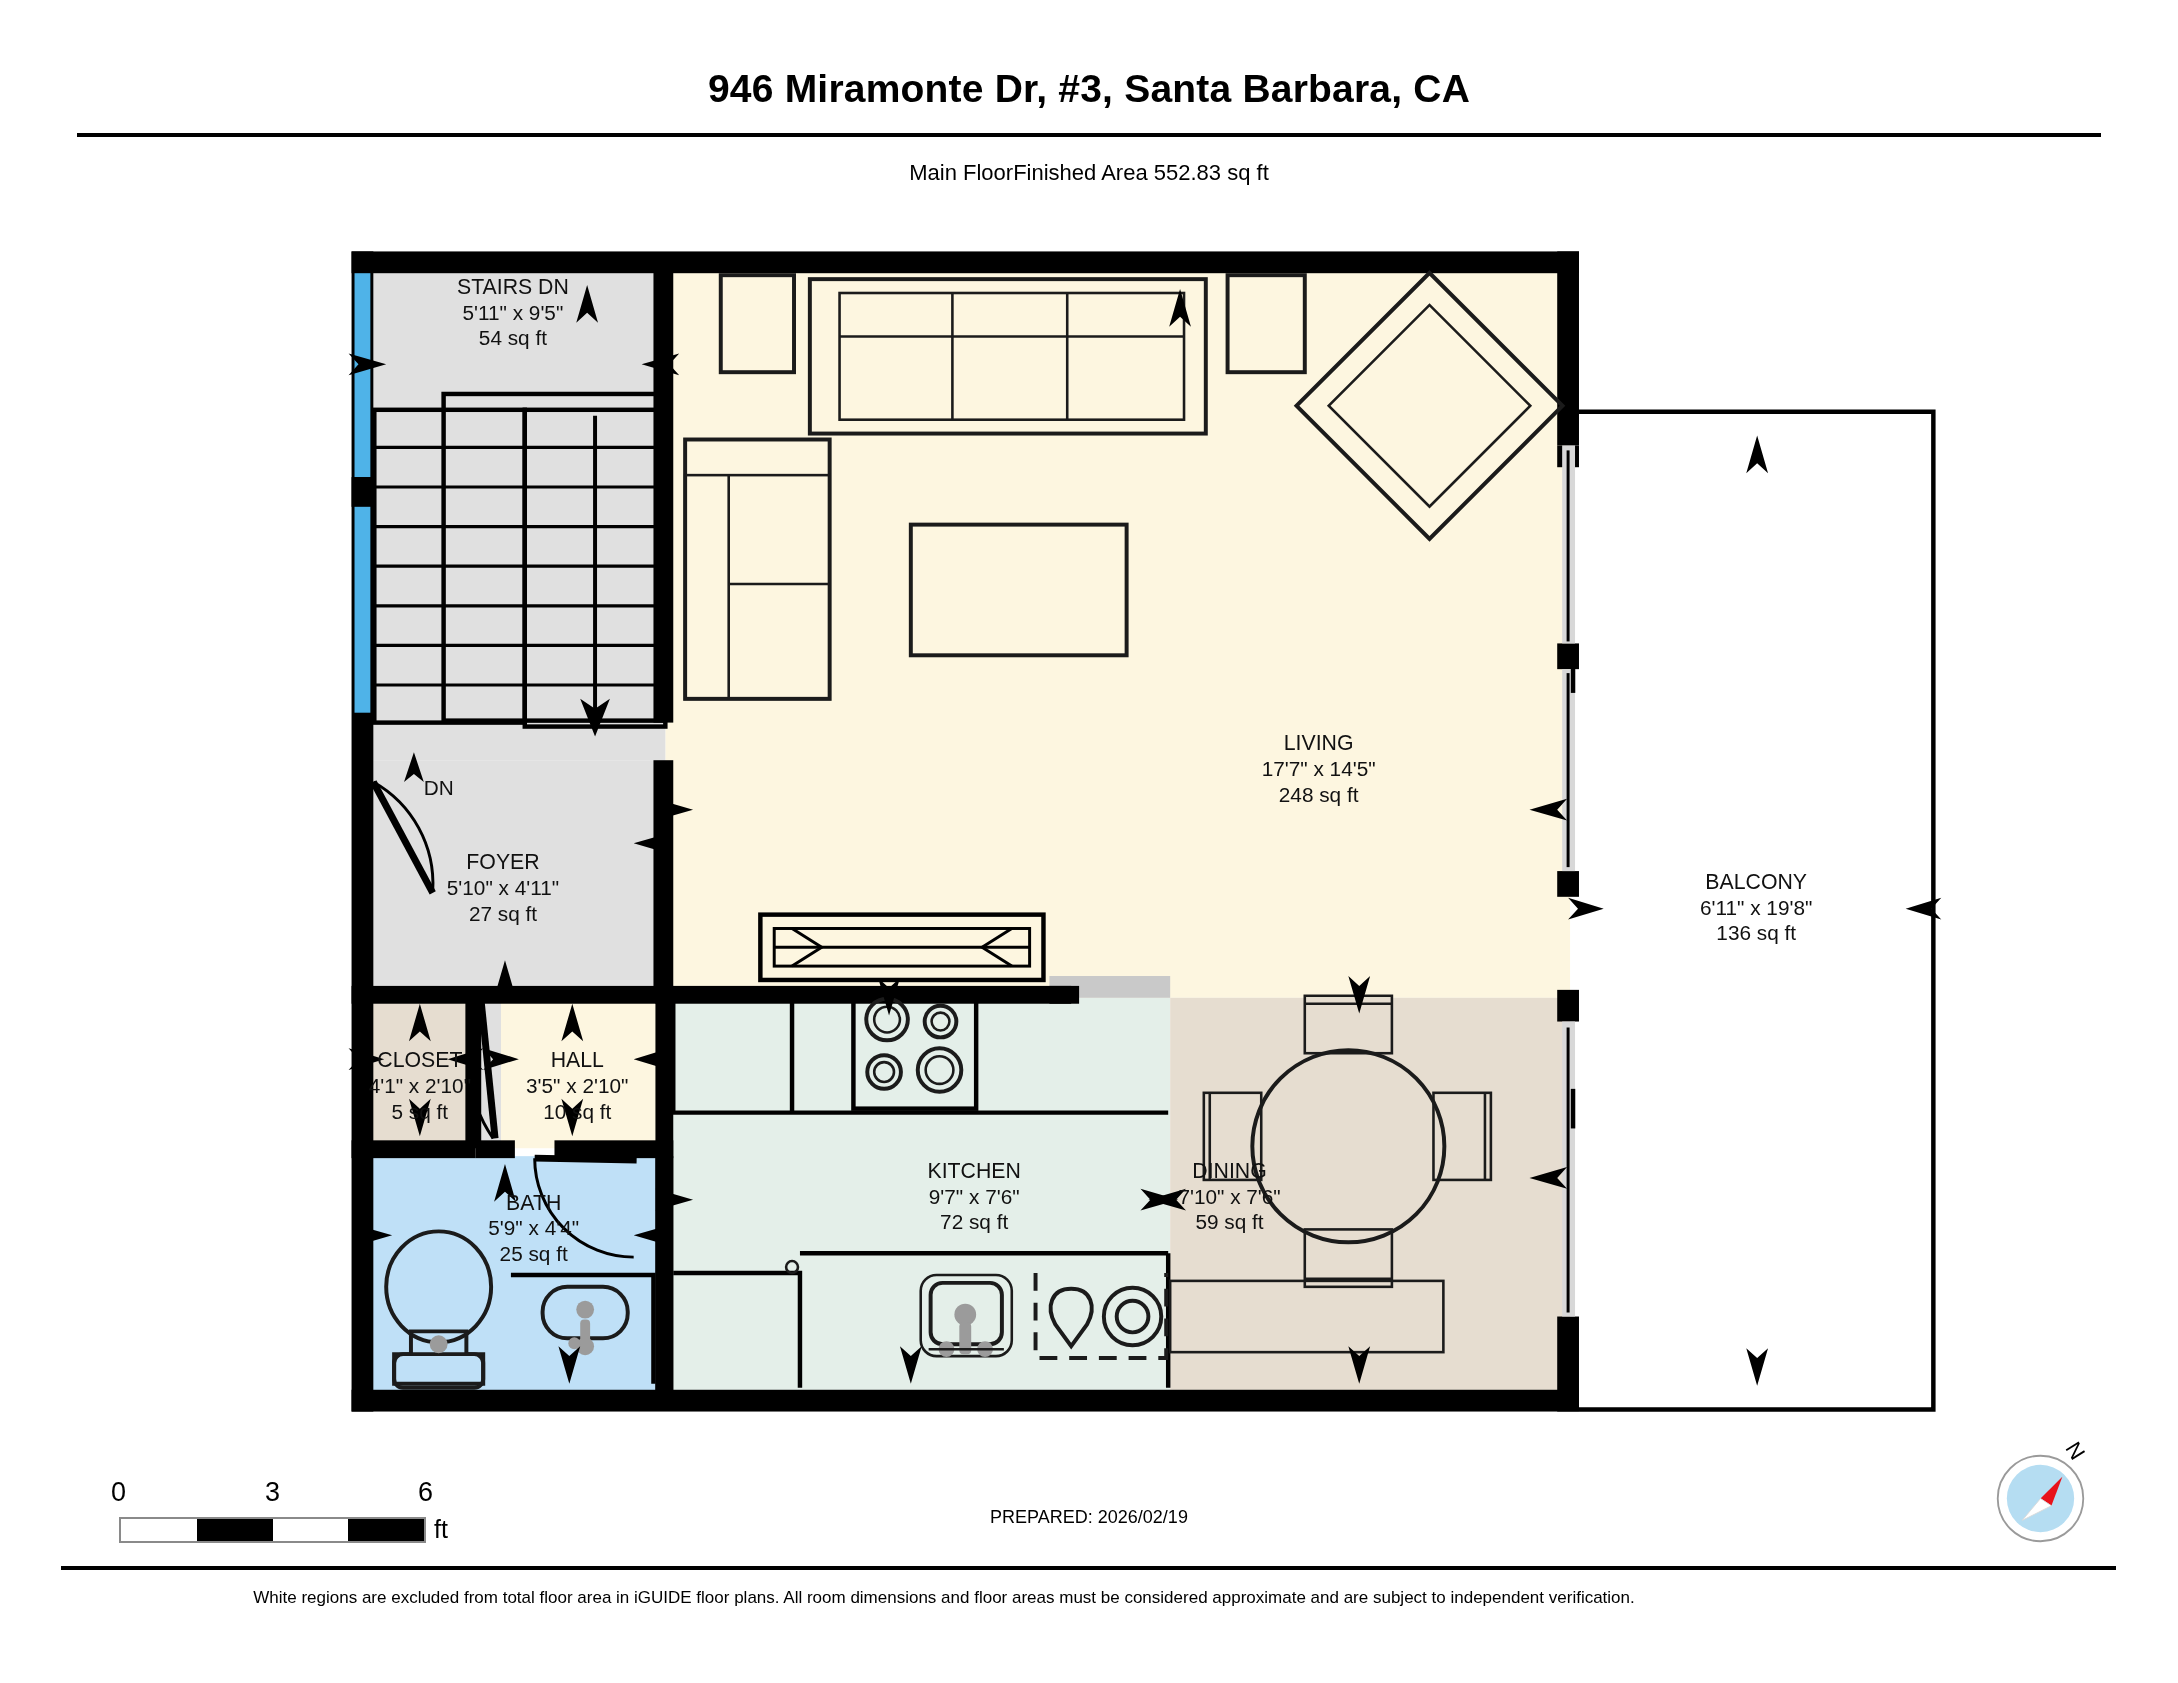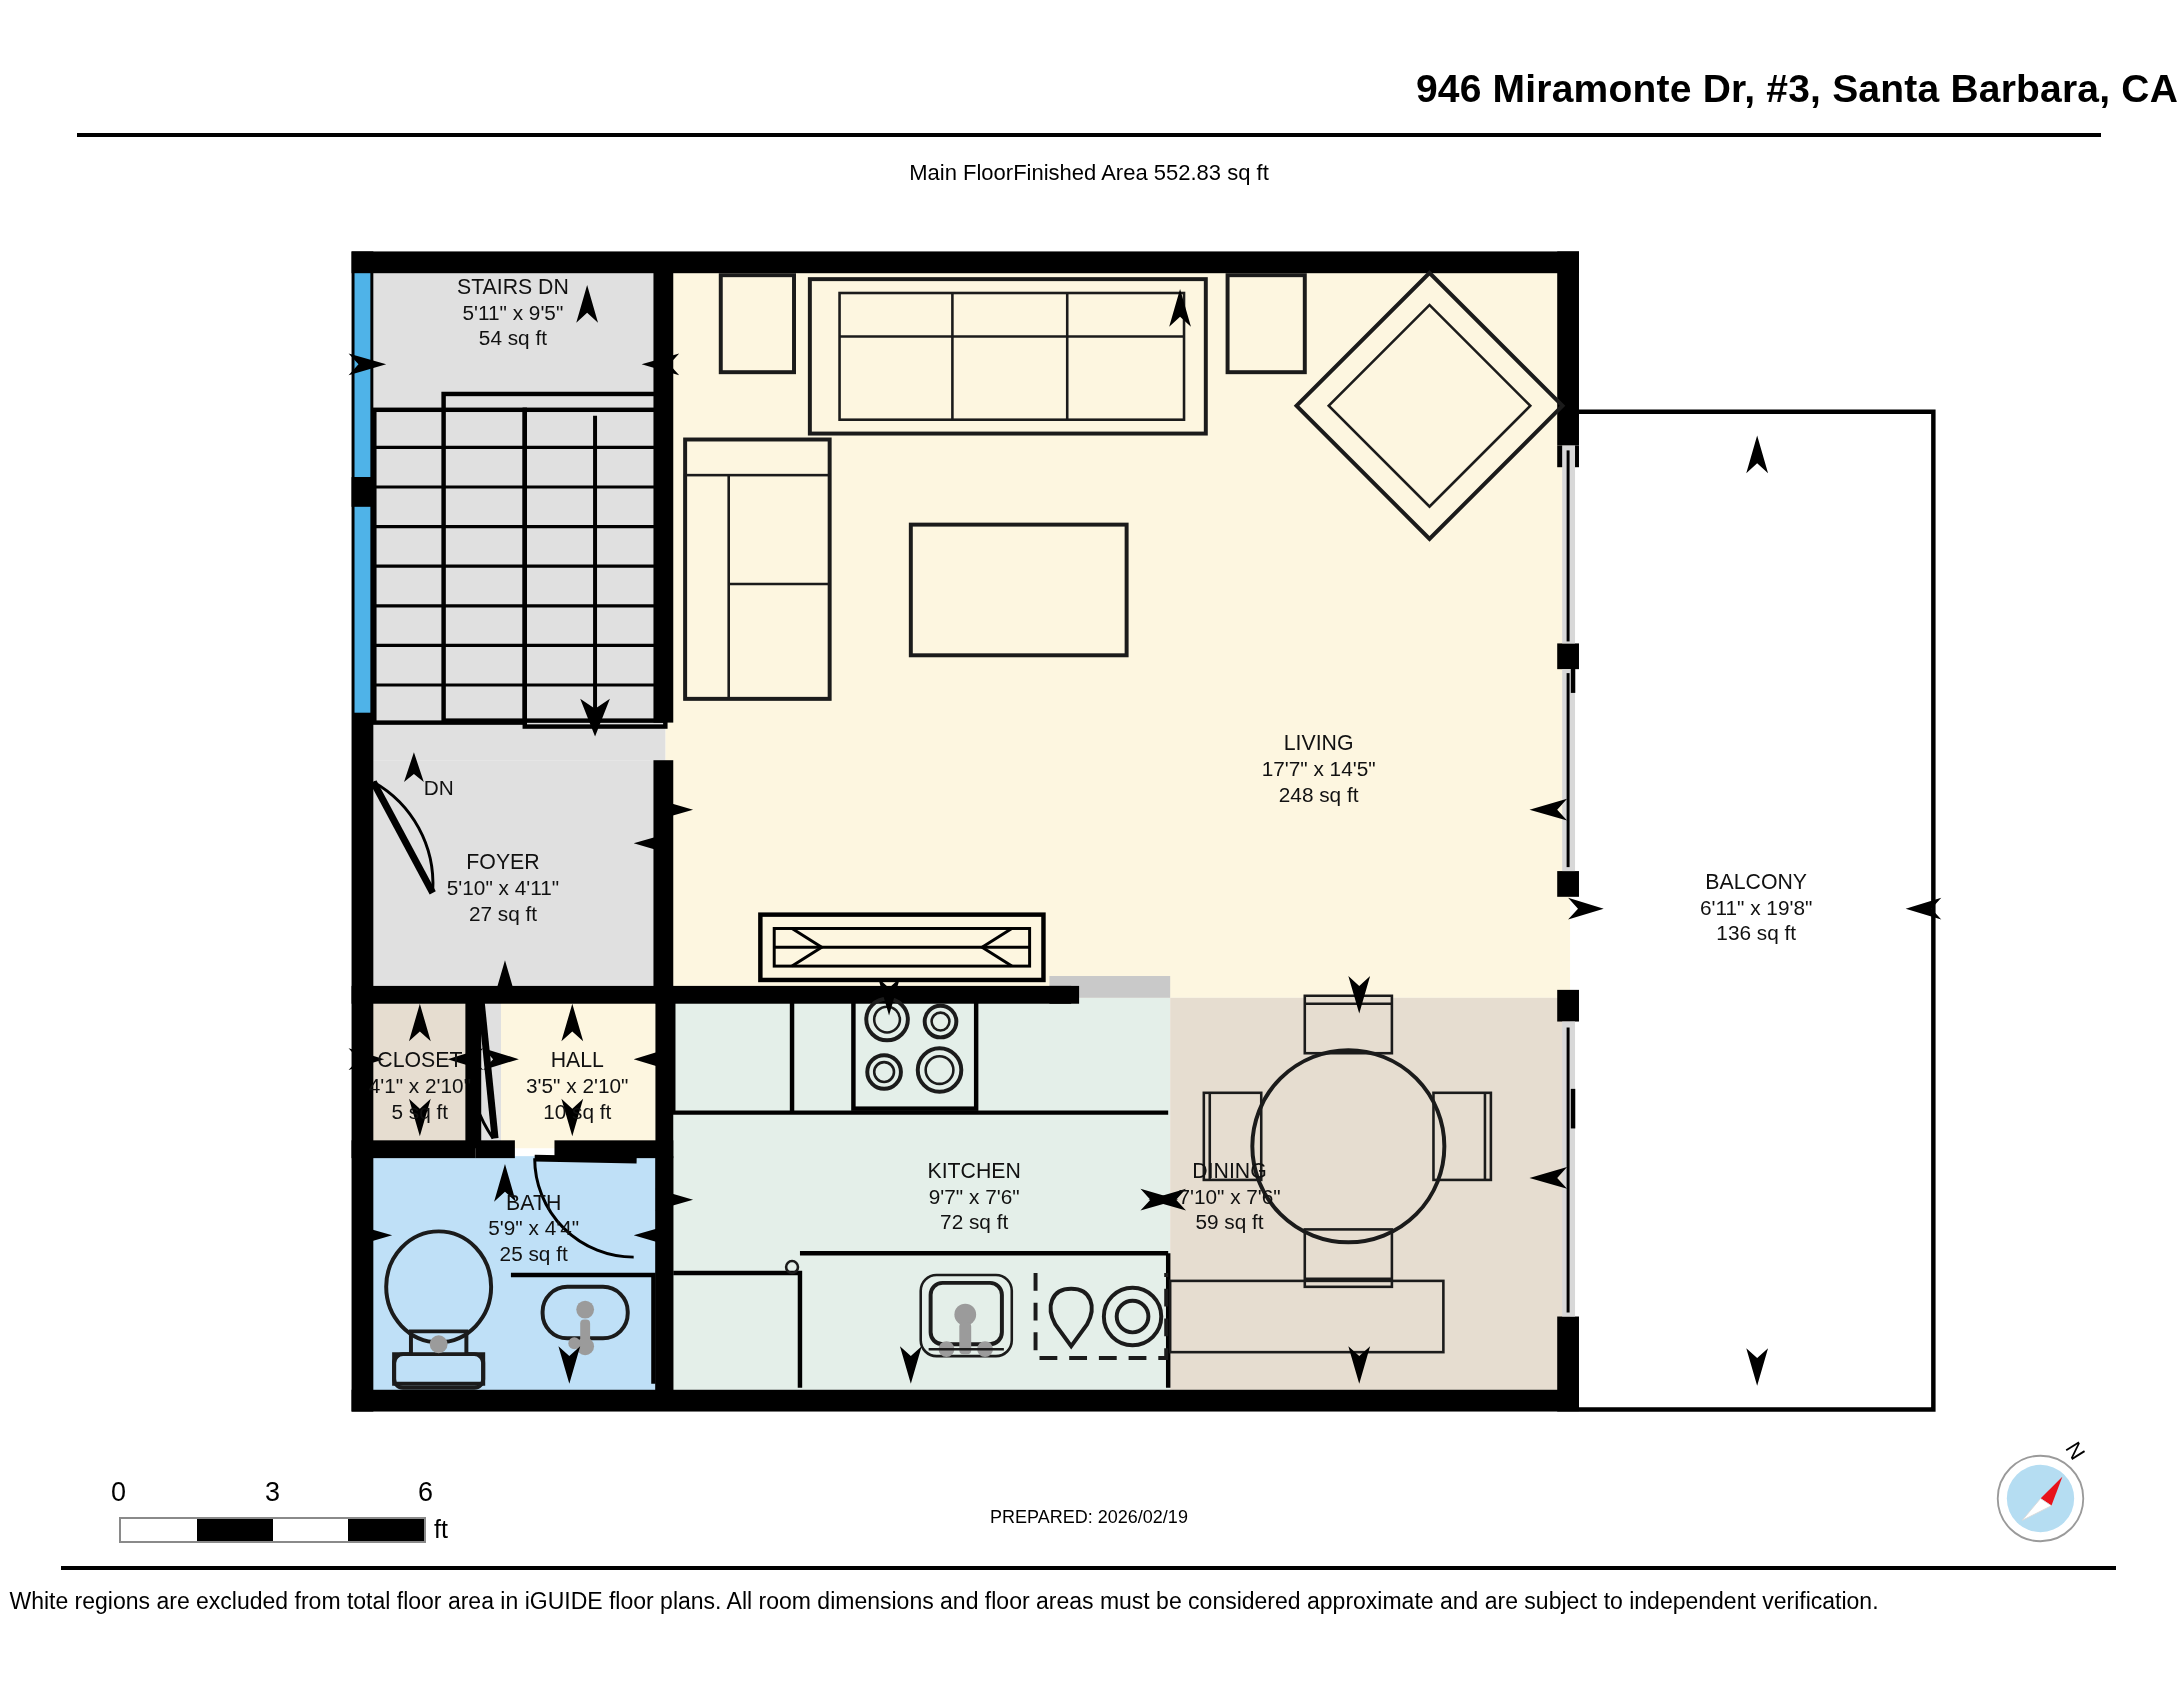--- a/index.html
+++ b/index.html
@@ -15,21 +15,21 @@
     position: relative;
     overflow: hidden;
   }
 
   
   #page-title {
     position: absolute;
     top: 67px;
     left: 0;
     width: 2178px;
-    text-align: right;
+    text-align: center;
     font-size: 39px;
     font-weight: bold;
     letter-spacing: 0.2px;
   }
   #title-rule {
     position: absolute;
     top: 133px;
     left: 77px;
     width: 2024px;
     height: 4px;
@@ -100,21 +100,21 @@
     width: 2055px;
     height: 4px;
     background: #000;
   }
   #disclaimer {
     position: absolute;
     top: 1588px;
     left: 0;
     width: 1888px;
     text-align: center;
-    font-size: 23px;
+    font-size: 17px;
   }
 
   
   #compass {
     position: absolute;
     left: 1995px;
     top: 1453px;
     width: 91px;
     height: 91px;
   }

